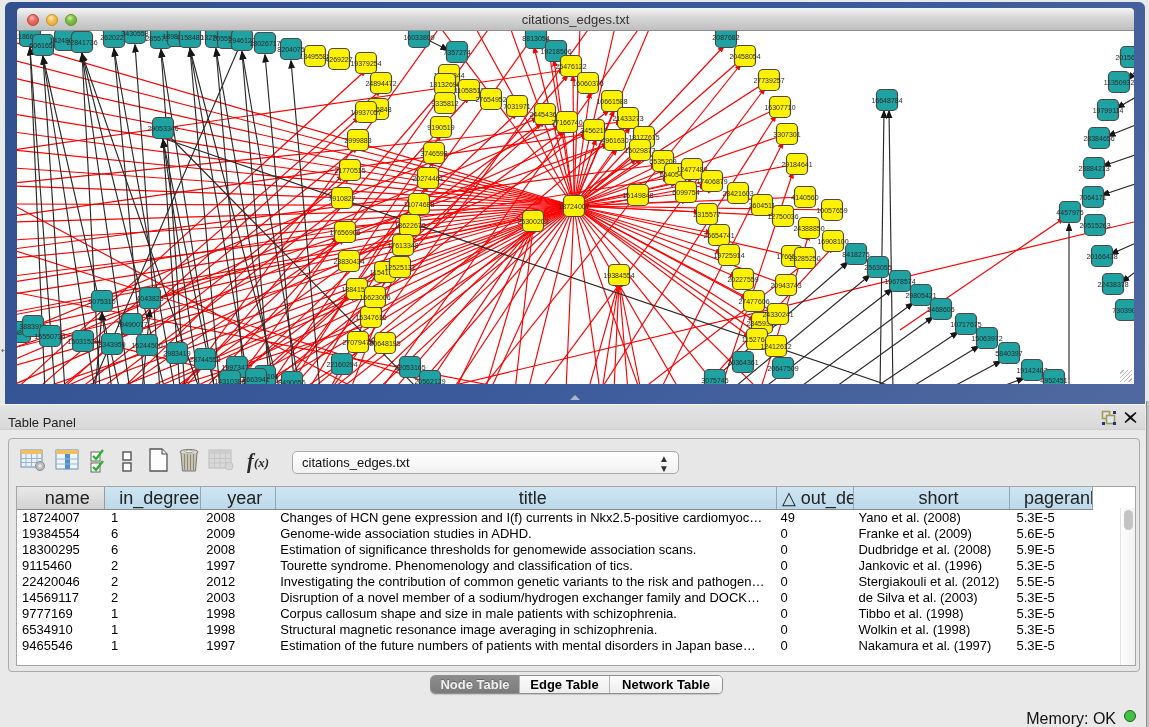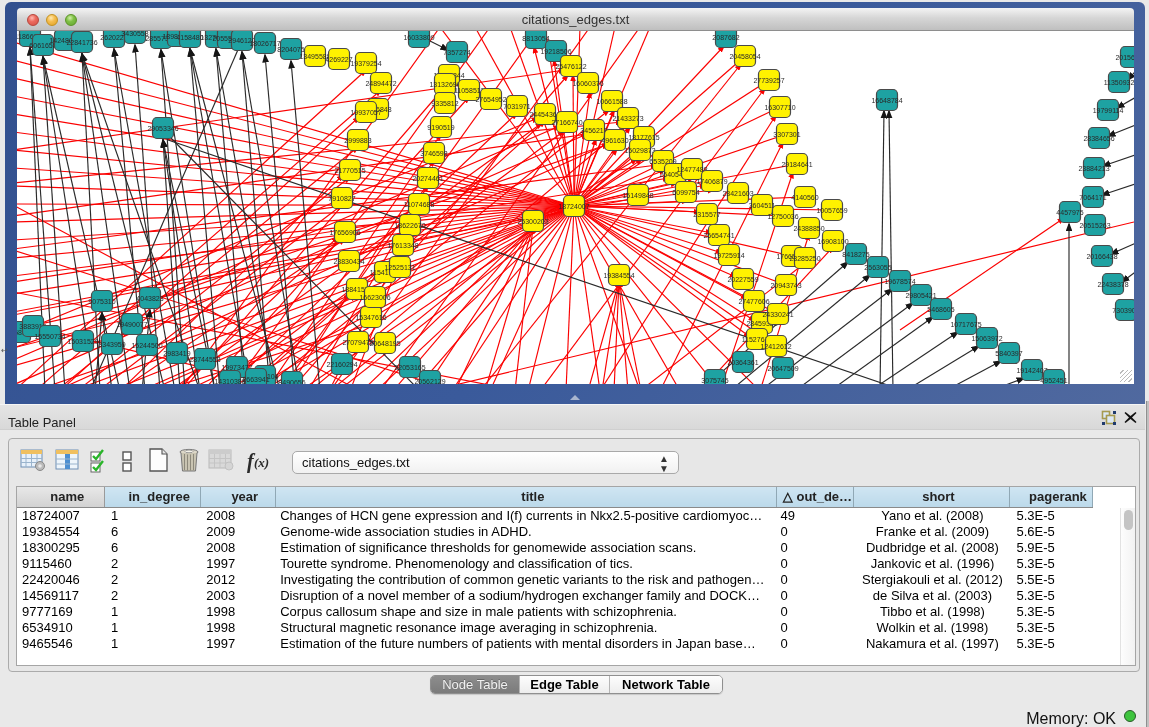--- a/index.html
+++ b/index.html
@@ -14,32 +14,32 @@
 #grip{position:absolute;right:2px;bottom:2px;width:12px;height:12px;background:repeating-linear-gradient(135deg,transparent,transparent 2px,#bbb 2px,#bbb 3px)}
 #caret{position:absolute;left:50%;top:393px;margin-left:-5px;width:0;height:0;border-left:5px solid transparent;border-right:5px solid transparent;border-bottom:5px solid #a9b6cf}
 #tpbar{position:absolute;left:0;top:404px;width:1145px;height:26px;background:linear-gradient(#e4e4e4,#d8d8d8);border-top:1px solid #f5f5f5;border-bottom:1px solid #cfcfcf}
 #tpbar .t{position:absolute;left:8px;top:10px;font-size:13px;color:#222}
 #rightedge{position:absolute;right:0;top:401px;width:3px;height:326px;background:#c0c0c0;border-left:1px solid #8f8f8f}
 #panelbox{position:absolute;left:8px;top:438px;width:1132px;height:234px;border:1px solid #ababab;border-radius:4px;background:#e7e7e7}
 #combo{position:absolute;left:283px;top:12px;width:387px;height:23px;background:linear-gradient(#fff,#f1f1f1);border:1px solid #a9a9a9;border-radius:5px;font-size:13px;color:#111;line-height:21px;padding-left:9px}
 #combo .ud{position:absolute;right:9px;top:2px;font-size:10px;color:#333;line-height:9.5px;letter-spacing:0}
 #tblwrap{position:absolute;left:7px;top:47px;width:1120px;height:180px;background:#fff;border:1px solid #a5a5a5;overflow:hidden}
 table{border-collapse:collapse;table-layout:fixed;width:1076px;font-size:13px}
-th{height:20px;padding-left:14px;background:linear-gradient(#cfe5f2,#bbd9ea);border-right:1px solid #90a8b5;border-bottom:1px solid #8a8a8a;font-weight:bold;font-size:13px;color:#222;overflow:hidden;white-space:nowrap}
+th{height:20px;padding-left:14px;background:linear-gradient(#cfe5f2,#bbd9ea);border-right:1px solid #90a8b5;border-bottom:1px solid #8a8a8a;font-weight:normal;font-size:18px;color:#222;overflow:hidden;white-space:nowrap}
 th.c1{background:linear-gradient(#e8e8e8,#d2d2d2);border-right:1px solid #9a9a9a}th.c5{padding-left:5px}
 td{height:16px;padding:0 3px 0 5px;line-height:16px;overflow:hidden;white-space:nowrap;color:#000}
 .c1{width:86px}.c2{width:95px}.c3{width:74px}.c4{width:495px}.c5{width:76px}.c6{width:154px}.c7{width:82px}
 td.c2{padding-left:7px}td.c3{padding-left:6px}td.c5{padding-left:4px}td.c7{padding-left:7px}
-td.c6{text-align:center}
+td.c6{text-align:left}
 #vsb{position:absolute;right:0px;top:21px;width:15px;height:158px;background:linear-gradient(90deg,#fdfdfd,#f2f2f2);border-left:1px solid #e2e2e2}
 #vsb .th{position:absolute;left:3px;top:2px;width:9px;height:20px;background:#c4c4c4;border-radius:4.5px}
 #tabs{position:absolute;left:430px;top:675px;height:19px;display:flex;font-size:13px;font-weight:bold;border:1px solid #8f8f8f;border-radius:5px;overflow:hidden;box-shadow:0 1px 1px rgba(0,0,0,.15)}
 #tabs div{line-height:17px;text-align:center;background:linear-gradient(#fdfdfd,#ededed)}
 #tabs div:nth-child(1){width:88px}#tabs div:nth-child(2){width:90px}#tabs div:nth-child(3){width:113px}
-#tabs div.sel{background:linear-gradient(#8d8d8d,#7b7b7b);color:#f0f0f0;font-weight:normal;text-shadow:0 -1px 0 #666}
+#tabs div.sel{background:linear-gradient(#8d8d8d,#7b7b7b);color:#f0f0f0;font-weight:bold;text-shadow:0 -1px 0 #666}
 #tabs div+div{border-left:1px solid #b5b5b5}
 #mem{position:absolute;right:33px;top:710px;font-size:16px;color:#111}
 #memdot{position:absolute;right:13px;top:710px;width:12px;height:12px;border-radius:50%;background:#3ec43e;border:1.5px solid #2a5a2a}
 #lmark{position:absolute;left:1px;top:346px;font-size:8px;color:#555}
 </style></head>
 <body>
 <div id="gwin">
   <div id="titlebar">
       <span class="tl" id="tl1"></span>
       <span class="tl" id="tl2"></span>

